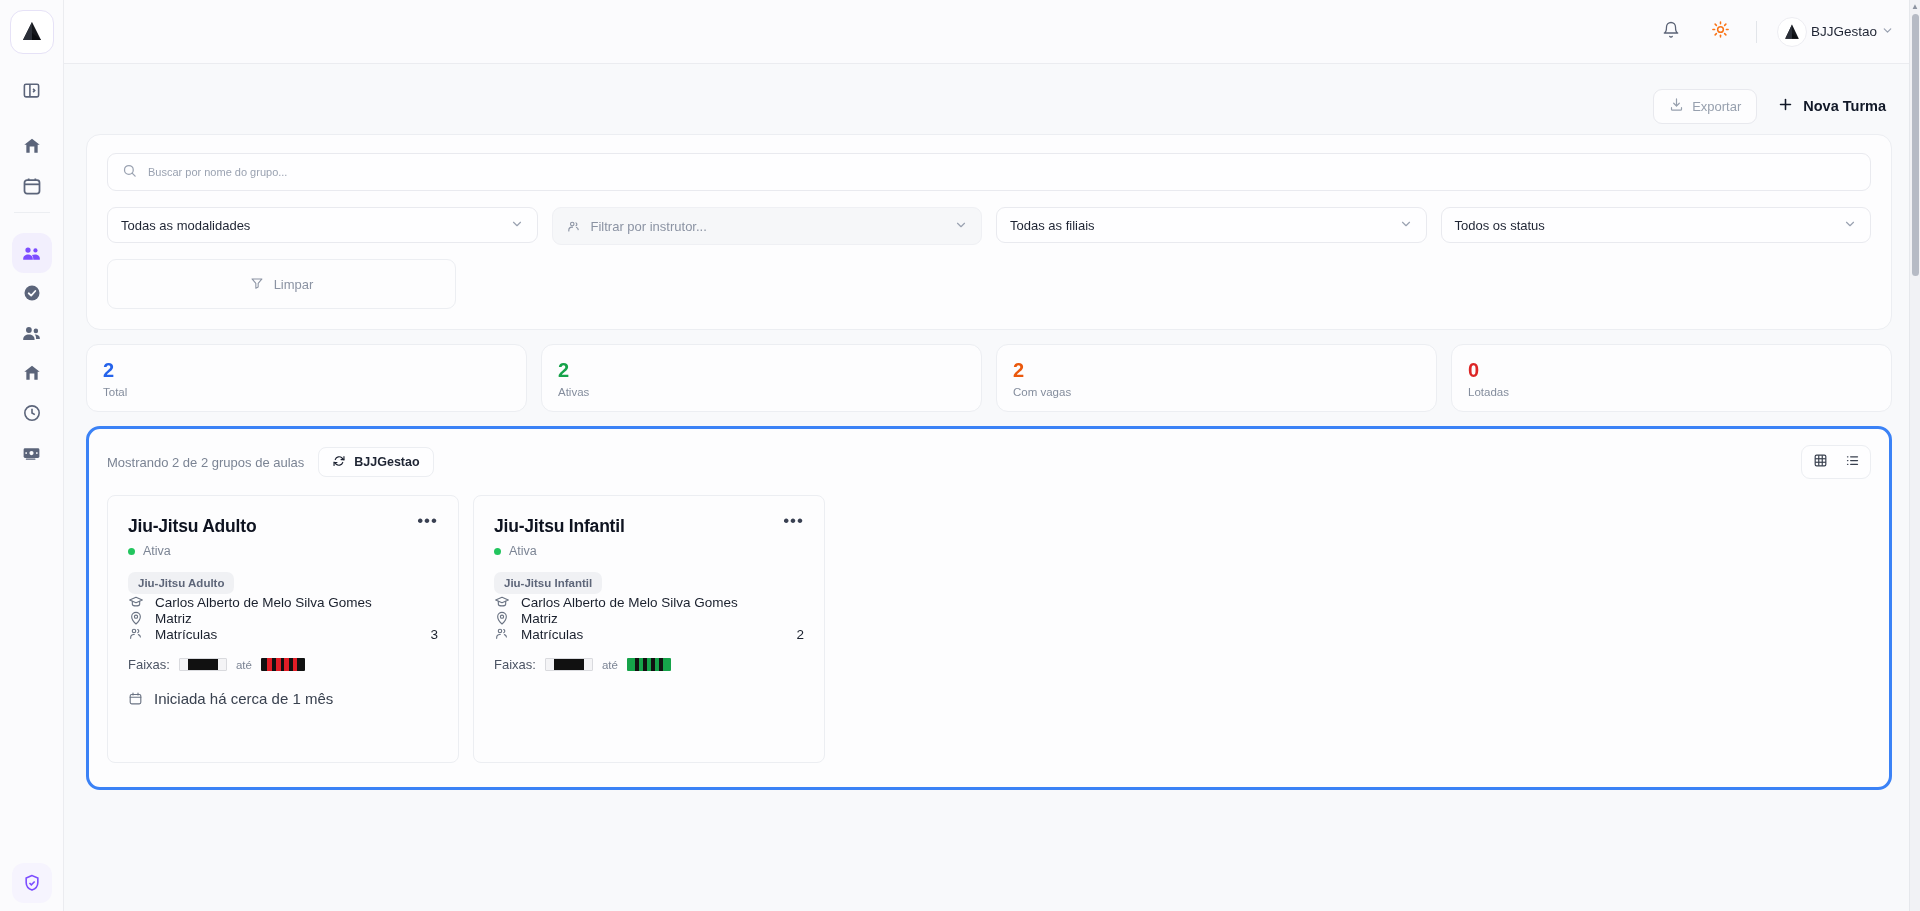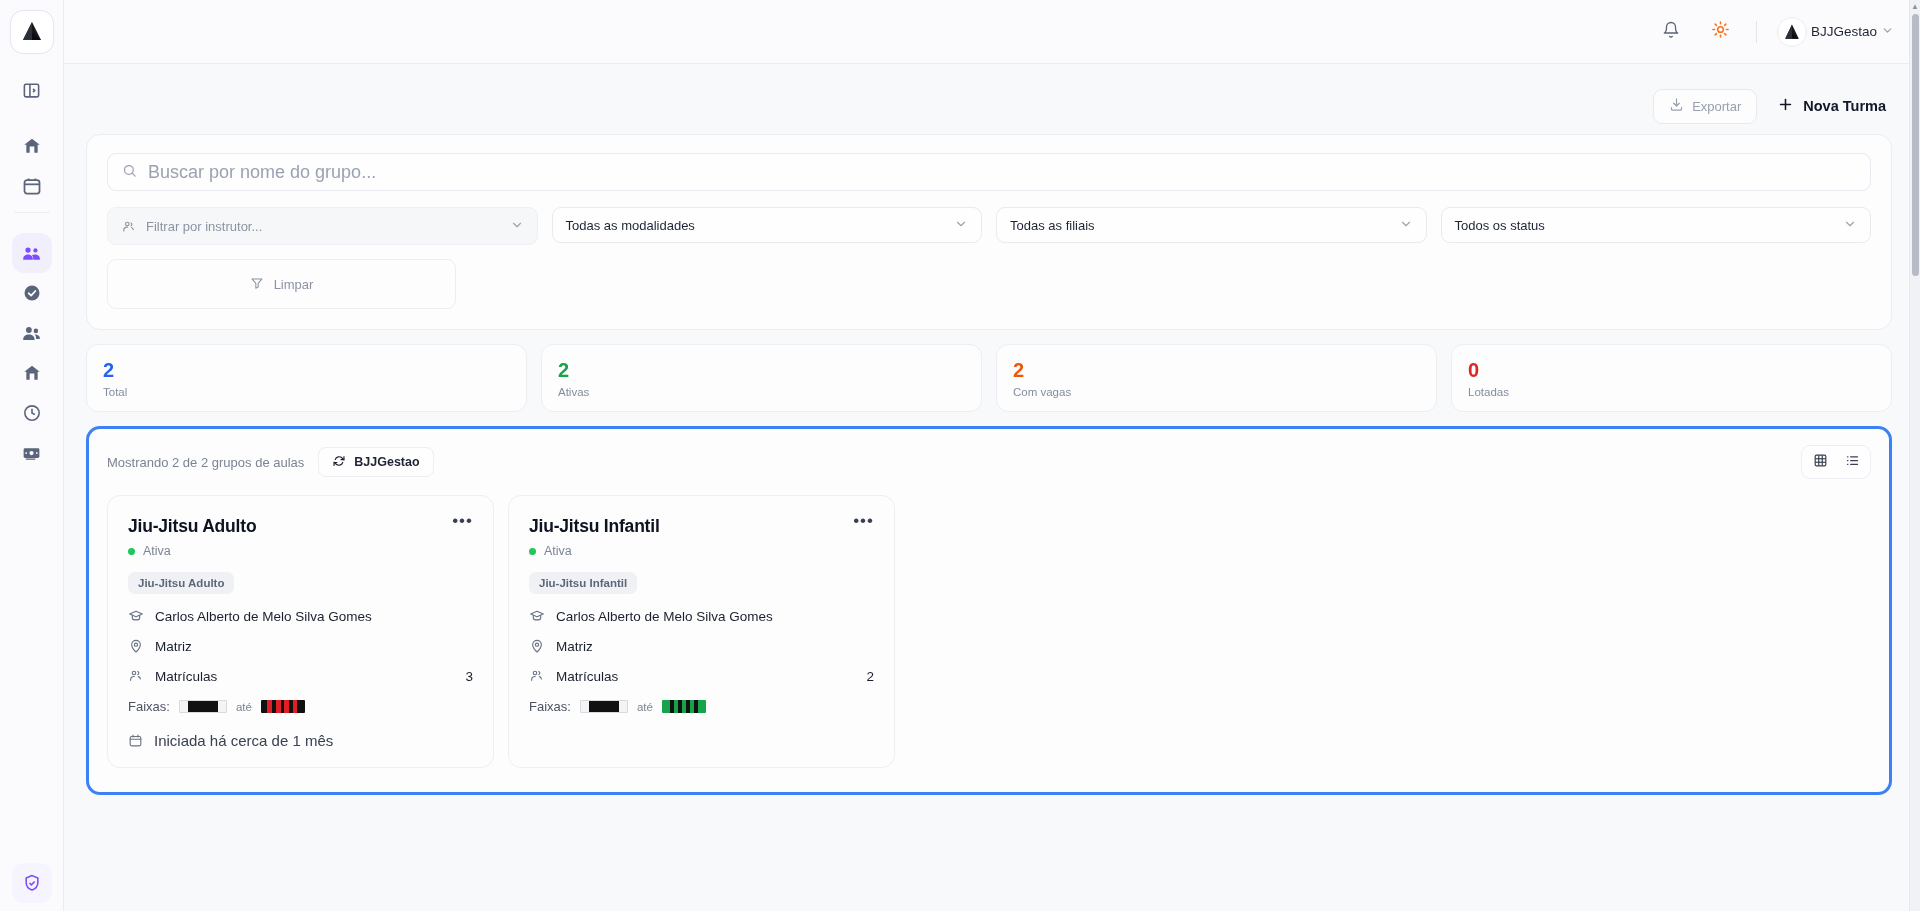--- a/index.html
+++ b/index.html
@@ -103,21 +103,21 @@
     padding: 18px 20px 20px 20px;
   }
   .search-wrap {
     height: 38px; border: 1px solid #e9eaef; border-radius: 9px;
     background: #fefeff; display: flex; align-items: center;
     padding: 0 14px; gap: 11px;
   }
   .search-wrap svg { color: #9aa2b1; flex: 0 0 auto; }
   .search-wrap input {
     border: none; outline: none; background: transparent;
-    font-size: 18px; color: #111827; width: 100%;
+    font-size: 11px; color: #111827; width: 100%;
     font-family: inherit;
   }
   .search-wrap input::placeholder { color: #9aa2b1; }
 
   .filters-grid {
     display: grid; grid-template-columns: repeat(4, 1fr);
     gap: 14px; margin-top: 16px;
   }
   .sel {
     height: 36px; border: 1px solid #e9eaef; border-radius: 9px;
@@ -173,40 +173,40 @@
   }
   .vt-btn {
     width: 28px; height: 24px; border-radius: 6px;
     display: flex; align-items: center; justify-content: center;
     color: #39404f; cursor: pointer;
   }
 
   
   .cards { display: flex; gap: 14px; margin-top: 16px; }
   .card {
-    width: 387px; min-height: 268px;
-    background: #fdfdfe; border: 1px solid #eceef2; border-radius: 13px;
+    width: 352px; min-height: 268px;
+    background: #fdfdfe; border: 1px solid #eceef2; border-radius: 8px;
     padding: 20px 20px 18px 20px;
     position: relative;
     display: flex; flex-direction: column;
   }
   .card-title-row { display: flex; align-items: flex-start; }
   .card-title { font-size: 17.5px; font-weight: 700; color: #0e1320; letter-spacing: -0.2px; }
   .dots { margin-left: auto; color: #394052; font-size: 17px; line-height: 10px; cursor: pointer; letter-spacing: 1px; }
   .status-line { display: flex; align-items: center; gap: 8px; margin-top: 7px; }
   .dot { width: 7px; height: 7px; border-radius: 50%; background: #22c55e; }
   .status-txt { font-size: 12.5px; color: #7b8494; }
   .chip {
     display: inline-flex; align-items: center; height: 22px;
     padding: 0 10px; border-radius: 7px;
     background: #f0f1f4; color: #5e6679;
     font-size: 11.5px; font-weight: 600;
     margin-top: 14px; align-self: flex-start;
   }
-  .crow { display: flex; align-items: center; gap: 11px; margin-top: 14px; }
+  .crow { display: flex; align-items: center; gap: 11px; }
   .crow .ci { color: #6a7383; flex: 0 0 16px; display: flex; }
   .crow .ctext { font-size: 13.5px; color: #1a202d; }
   .crow .cval { margin-left: auto; font-size: 13.5px; color: #1a202d; }
   .faixas { display: flex; align-items: center; gap: 9px; margin-top: 15px; }
   .faixas .flabel { font-size: 13px; color: #4c5464; }
   .faixas .ate { font-size: 11.5px; color: #7b8494; }
 
   
   .belt { display: inline-block; height: 13px; border-radius: 1px; position: relative; overflow: hidden; }
   .belt-white {
@@ -429,39 +429,39 @@
           <span>
             <svg width="15" height="15" viewBox="0 0 24 24" fill="none" stroke="currentColor" stroke-width="2" stroke-linecap="round">
               <circle cx="11" cy="11" r="7"></circle>
                 <line x1="16.2" y1="16.2" x2="21" y2="21"></line>
             </svg>
           </span>
           <input type="text" placeholder="Buscar por nome do grupo..." style="">
         </div>
 
         <div class="filters-grid">
+          <div class="sel">
+            <span>Todas as modalidades</span>
+            <span class="caret">
+              <svg width="14" height="14" viewBox="0 0 24 24" fill="none" stroke="currentColor" stroke-width="2" stroke-linecap="round" stroke-linejoin="round">
+                  <polyline points="6,9 12,15 18,9"></polyline>
+                </svg>
+            </span>
+          </div>
+
           <div class="sel grayfield">
             <span class="lead">
               <svg width="15" height="15" viewBox="0 0 24 24" fill="none" stroke="currentColor" stroke-width="1.8" stroke-linecap="round" stroke-linejoin="round">
                 <circle cx="10" cy="8" r="2.8"></circle>
                   <path d="M4.5 19v-1a5 5 0 0 1 5-5h1"></path>
                   <path d="M16 6.2a2.6 2.6 0 0 1 0 4.6"></path>
                   <path d="M16.8 13.6A4 4 0 0 1 19.5 17"></path>
               </svg>
             </span>
             <span>Filtrar por instrutor...</span>
-            <span class="caret">
-              <svg width="14" height="14" viewBox="0 0 24 24" fill="none" stroke="currentColor" stroke-width="2" stroke-linecap="round" stroke-linejoin="round">
-                  <polyline points="6,9 12,15 18,9"></polyline>
-                </svg>
-            </span>
-          </div>
-
-          <div class="sel">
-            <span>Todas as modalidades</span>
             <span class="caret">
               <svg width="14" height="14" viewBox="0 0 24 24" fill="none" stroke="currentColor" stroke-width="2" stroke-linecap="round" stroke-linejoin="round">
                   <polyline points="6,9 12,15 18,9"></polyline>
                 </svg>
             </span>
           </div>
 
           <div class="sel">
             <span>Todas as filiais</span>
             <span class="caret">

